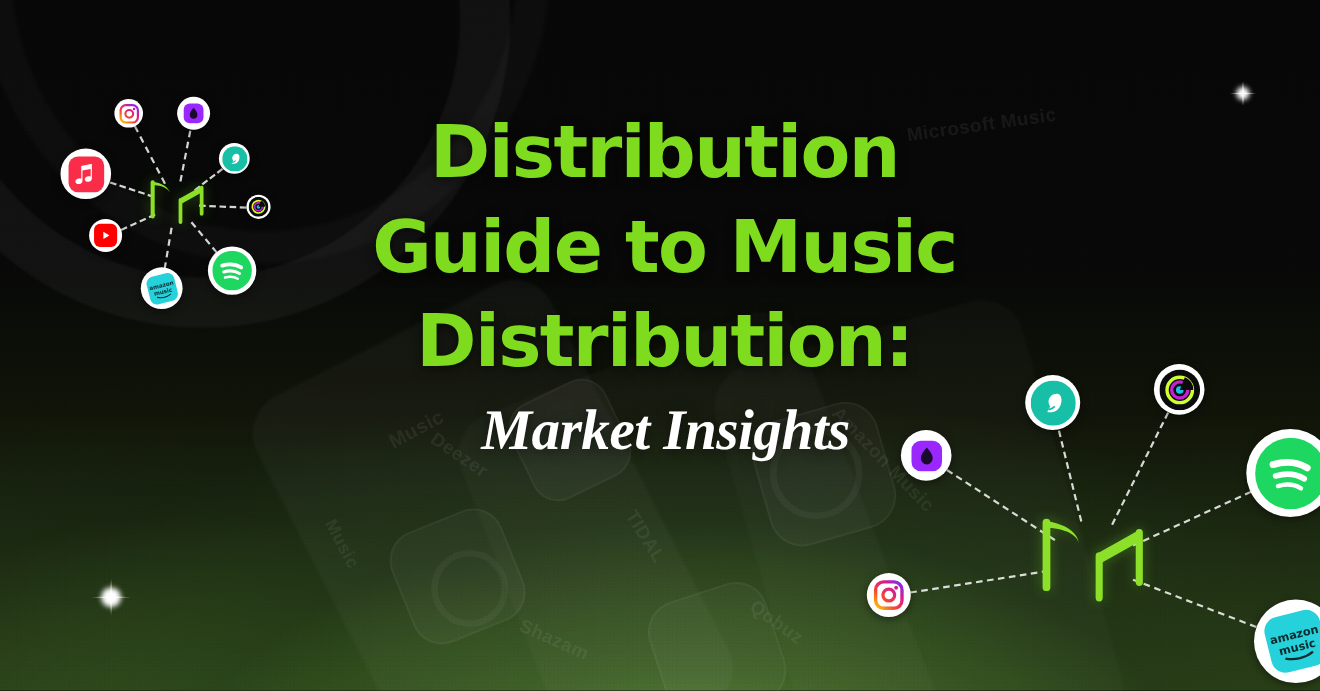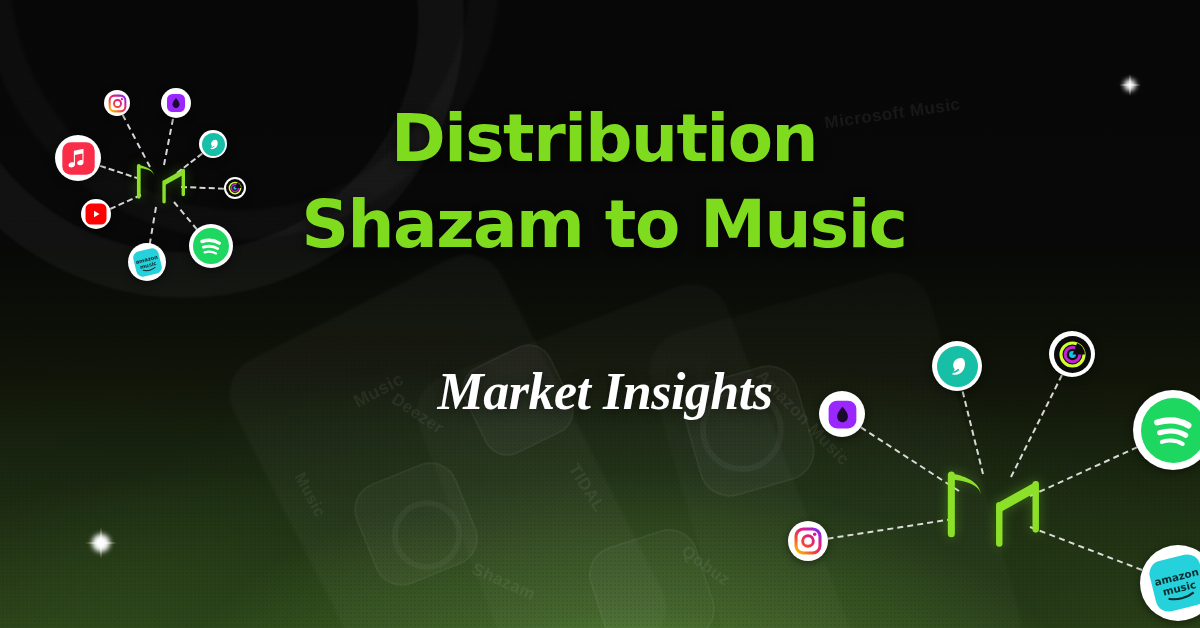--- a/index.html
+++ b/index.html
@@ -307,21 +307,22 @@
           <circle cx="24" cy="24" r="24" fill="#1ED760"></circle>
           <path d="M12 18c8-2.4 16.5-1.8 23 2.2" stroke="#fff" stroke-width="4.6" stroke-linecap="round" fill="none"></path>
           <path d="M13.8 25.6c6.8-2 13.8-1.4 19.2 1.9" stroke="#fff" stroke-width="3.8" stroke-linecap="round" fill="none"></path>
           <path d="M15.4 32.4c5.4-1.6 11-1.2 15.4 1.5" stroke="#fff" stroke-width="3" stroke-linecap="round" fill="none"></path>
         </svg>
       </div>
     </div>
 
   <div class="headline">
     <span class="line">Distribution</span>
-    <span class="line">Shazam to Music</span>
+    <span class="line">Guide to Music</span>
+    <span class="line">Distribution:</span>
   </div>
 
   <div class="subhead">
     <span class="line">Market Insights</span>
   </div>
 
   <div class="cluster" id="right-cluster" style="left: 0px; top: 0px; width: 1200px; height: 628px;">
       <div class="ray" style="left: 983.395px; top: 473.047px; width: 85.2529px; transform: rotate(-103.851deg);"></div>
       <div class="ray" style="left: 1010.94px; top: 476.116px; width: 113.529px; transform: rotate(-63.4349deg);"></div>
       <div class="ray" style="left: 959.346px; top: 490.159px; width: 116.894px; transform: rotate(-147.016deg);"></div>

